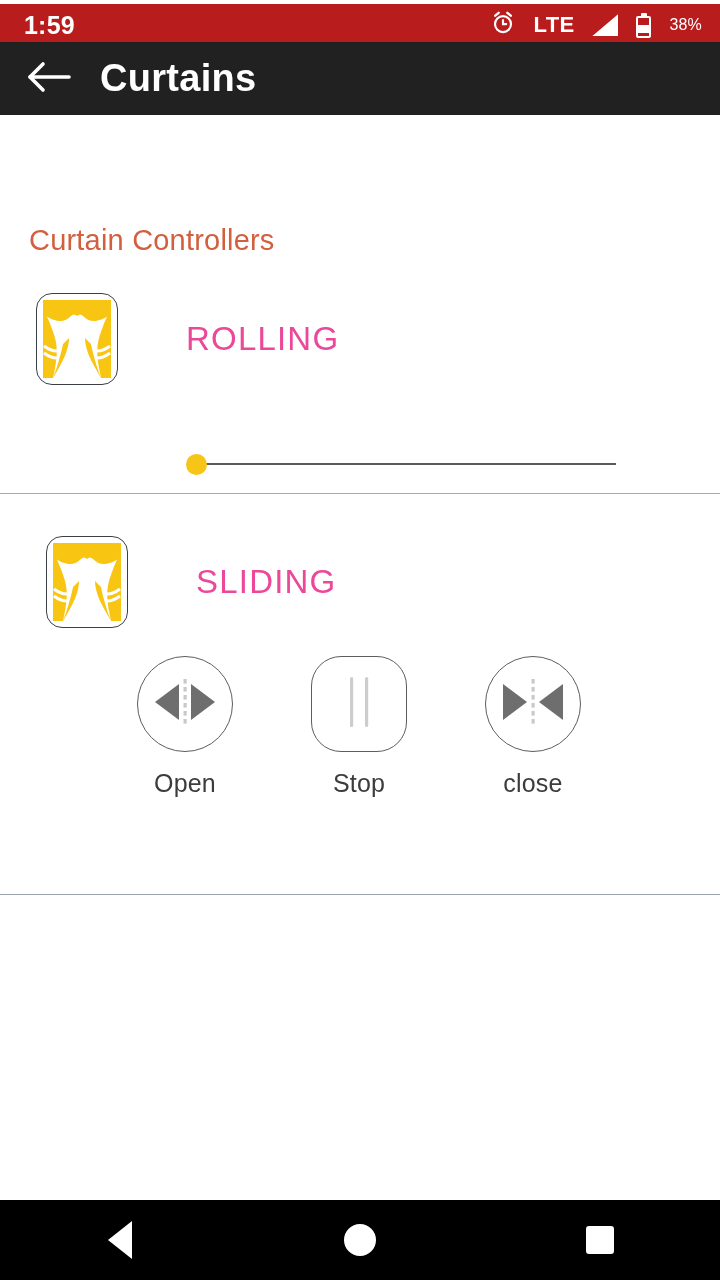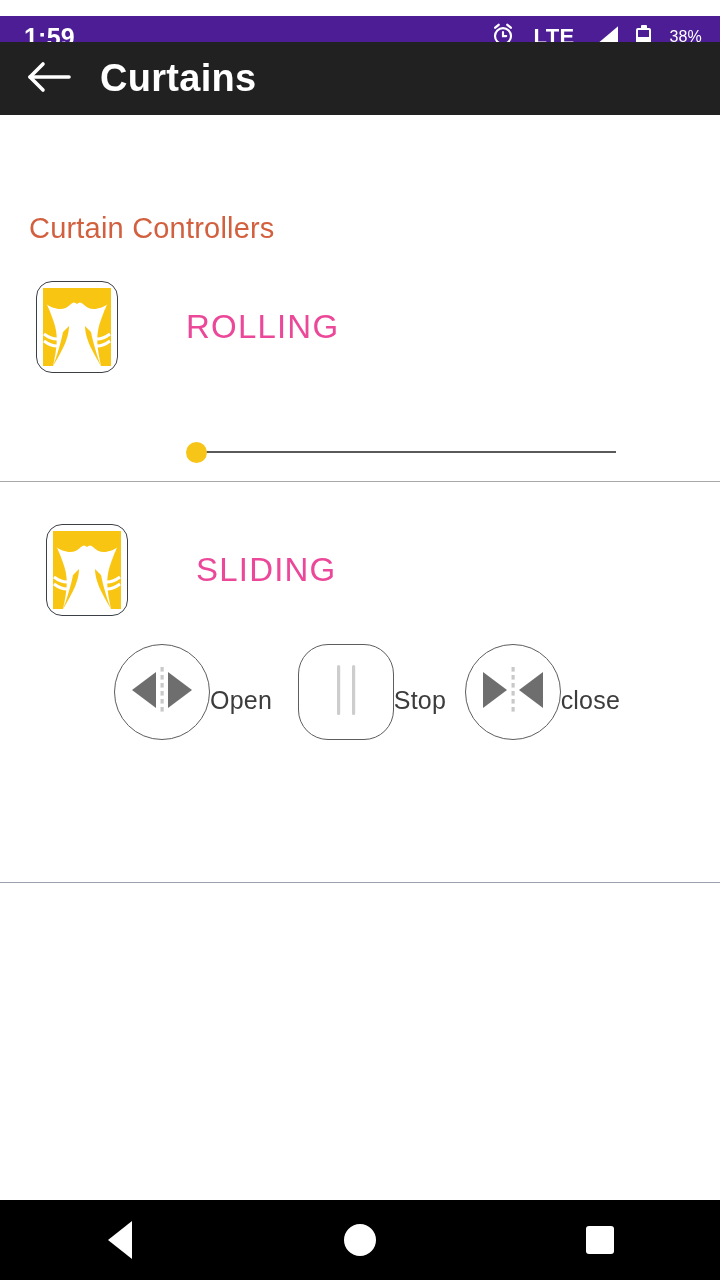--- a/index.html
+++ b/index.html
@@ -6,22 +6,22 @@
   html, body {
     width:720px; height:1280px;
     background:#ffffff;
     font-family:"Liberation Sans", sans-serif;
     overflow:hidden;
   }
   #screen { position:relative; width:720px; height:1280px; background:#fff; }
 
   
   .statusbar{
-    position:absolute; top:16px; left:0; width:720px; height:42px;
-    background:#4c1d95; color:#fff; display:flex; align-items:center;
+    position:absolute; top:4px; left:0; width:720px; height:42px;
+    background:#b91c1c; color:#fff; display:flex; align-items:center;
     padding:0 18px 0 24px;
   }
   .status-clock{ font-size:25px; font-weight:700; letter-spacing:.2px; line-height:1; }
   .status-right{ margin-left:auto; display:flex; align-items:center; gap:18px; }
   .status-lte{ font-size:22px; font-weight:700; letter-spacing:.3px; }
   .status-pct{ font-size:16px; font-weight:400; letter-spacing:.2px; }
   .ico-alarm{ display:block; }
   .ico-signal{ width:26px; height:22px; background:#fff;
     clip-path:polygon(100% 0, 100% 100%, 0 100%); display:block; }
   .ico-battery{ position:relative; width:15px; height:25px; display:block; }
@@ -32,21 +32,21 @@
 
   
   .appbar{
     position:absolute; top:42px; left:0; width:720px; height:73px;
     background:#212121; display:flex; align-items:center;
   }
   .back-btn{ width:96px; height:98px; display:flex; align-items:center; justify-content:center; cursor:pointer;}
   .appbar-title{ color:#fff; font-size:38px; font-weight:700; letter-spacing:.3px; margin-left:4px; }
 
   
-  .content{ position:absolute; top:124px; left:0; width:720px; height:1060px; background:#fff; }
+  .content{ position:absolute; top:136px; left:0; width:720px; height:1060px; background:#fff; }
 
   .section-heading{
     position:absolute; left:29px; top:88px;
     font-size:29px; color:#d2603f; letter-spacing:.2px; white-space:nowrap;
   }
 
   .device-row{ position:absolute; left:0; width:720px; display:flex; align-items:center; }
   .row-rolling{ top:155px; height:96px; }
   .row-sliding{ top:398px; height:96px;padding-left:10px; }
 
@@ -64,21 +64,21 @@
   .slider-thumb{ position:absolute; left:0px; top:12px; width:21px; height:21px;
     border-radius:50%; background:#f7c518; cursor:grab; }
 
   
   .divider{ position:absolute; left:0; width:720px; height:1px; }
   .divider-1{ top:357px; background:#a9a9a9; }
   .divider-2{ top:758px; background:#9aa3ad; }
 
   
   .controls{ position:absolute; left:0; top:520px; width:720px; display:flex; }
-  .ctrl{ width:174px; margin-left:0; display:flex; flex-direction:row; align-items:center; cursor:pointer;justify-content:flex-end; }
+  .ctrl{ width:174px; margin-left:0; display:flex; flex-direction:column; align-items:center; cursor:pointer; }
   .ctrl-open{ margin-left:98px; }
   .ctrl-stop{ margin-left:0px; }
   .ctrl-close{ margin-left:0px; }
   .ctrl-shape{ width:96px; height:96px; display:flex; align-items:center; justify-content:center; }
   .shape-circle{ border:1.6px solid #5d5d5d; border-radius:50%; }
   .shape-squircle{ border:1.6px solid #5d5d5d; border-radius:30px; }
   .ctrl-label{ margin-top:17px; font-size:25px; color:#3c3c3c; letter-spacing:.2px; }
 
   
   .navbar{

